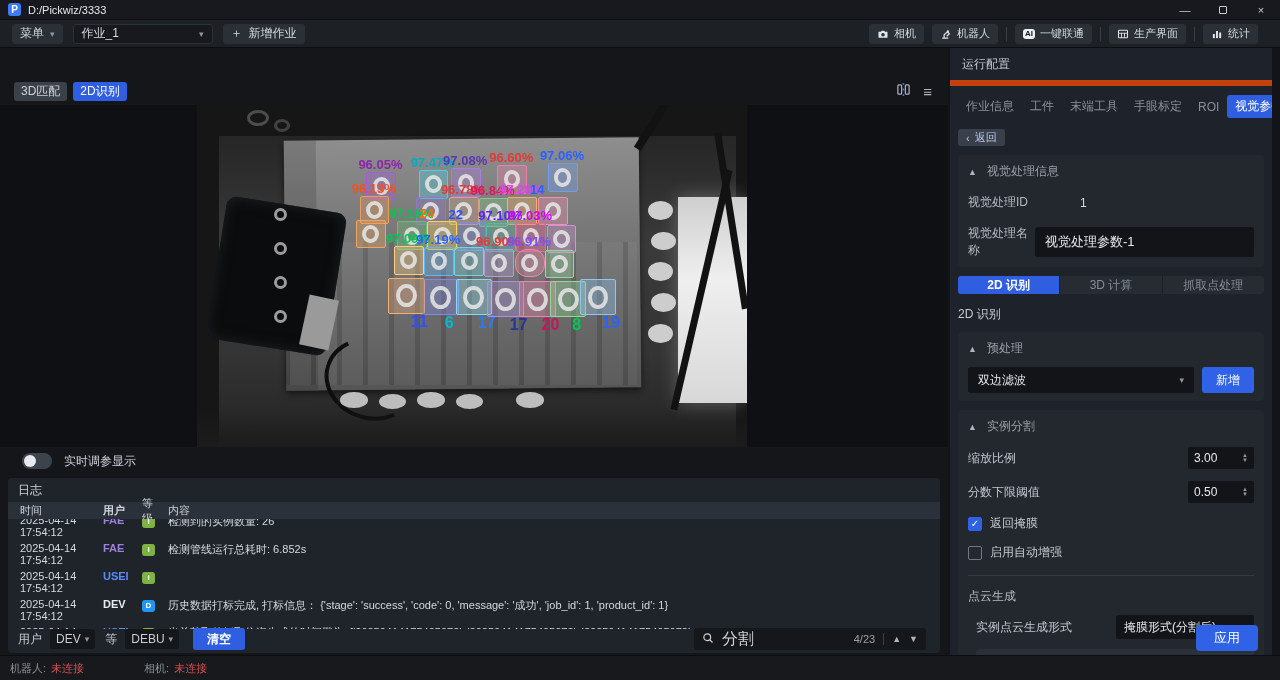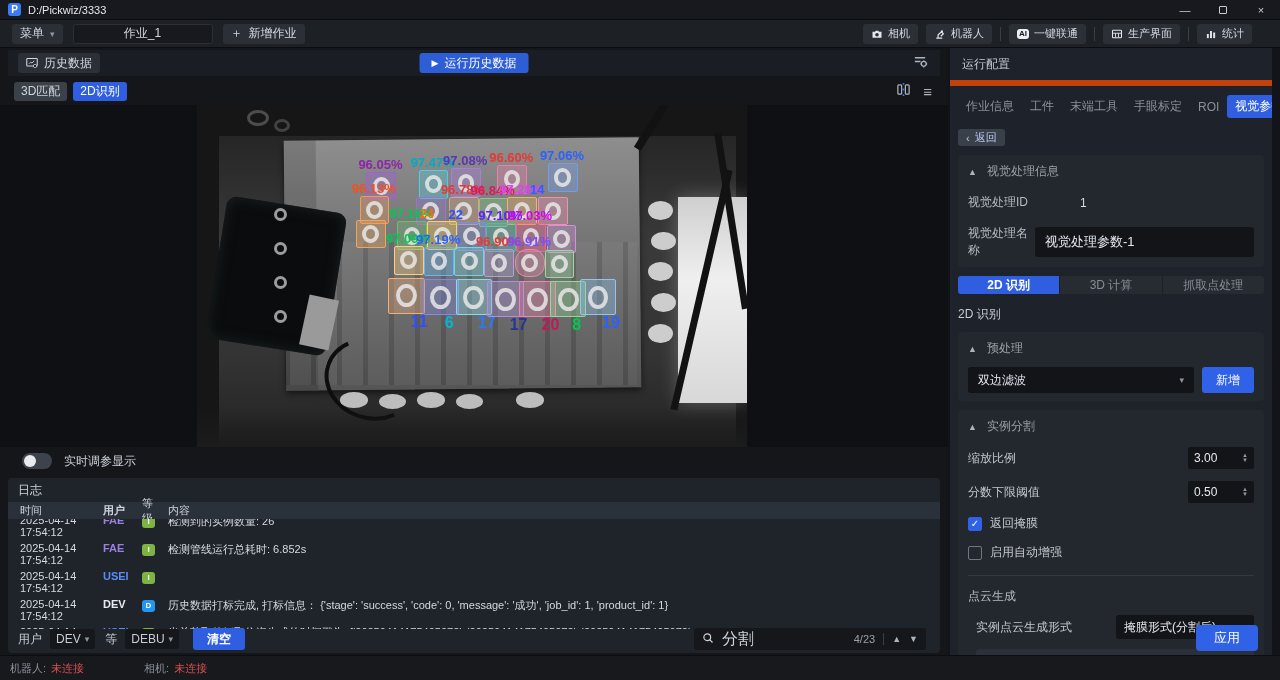--- a/index.html
+++ b/index.html
@@ -9,26 +9,26 @@
   .titlebar{position:absolute;left:0;top:0;right:0;height:20px;background:#17191e;display:flex;align-items:center;border-bottom:1px solid #0c0d10;}
   .logo{width:13px;height:13px;margin-left:8px;border-radius:3px;background:#3d7bf5;color:#fff;font-size:10px;font-weight:bold;display:flex;align-items:center;justify-content:center;}
   .title-text{font-size:11px;margin-left:7px;color:#e3e6ea;}
   .win-controls{margin-left:auto;display:flex;height:100%;}
   .win-btn{width:38px;height:100%;display:flex;align-items:center;justify-content:center;color:#c9cdd3;font-size:11px;}
   .win-max i{display:block;width:8px;height:8px;border:1px solid #c9cdd3;border-radius:1px;}
   
   .menubar{position:absolute;left:0;top:20px;right:0;height:28px;background:#1d2025;display:flex;align-items:center;border-bottom:1px solid #0c0d10;}
   .mb-left{display:flex;align-items:center;gap:10px;margin-left:12px;}
   .chip{height:20px;background:#2b2f36;border-radius:3px;display:flex;align-items:center;padding:0 8px;font-size:12px;color:#d4d8df;gap:6px;}
-  .sel{height:20px;background:#17191e;border:1px solid #2b2f36;border-radius:3px;display:flex;align-items:center;padding:0 8px;font-size:12px;gap:6px;flex-direction:column;}
+  .sel{height:20px;background:#17191e;border:1px solid #2b2f36;border-radius:3px;display:flex;align-items:center;padding:0 8px;font-size:12px;gap:6px;}
   .job-sel{width:140px;}
   .sel .car{margin-left:auto;color:#8f96a0;font-size:9px;}
   .car{color:#8f96a0;font-size:9px;}
   .plus{font-size:12px;color:#d4d8df;}
-  .mb-right{margin-left:auto;display:flex;align-items:center;gap:8px;margin-right:28px;}
+  .mb-right{margin-left:auto;display:flex;align-items:center;gap:8px;margin-right:22px;}
   .mb-btn{height:20px;background:#2b2f36;border-radius:3px;display:flex;align-items:center;padding:0 8px;font-size:11px;gap:5px;cursor:default;}
   .mb-ico{display:flex;align-items:center;color:#e3e6ea;}
   .ai-badge{background:#eceff3;color:#15171b;font-size:8px;font-weight:bold;border-radius:3px;padding:1px 2px;line-height:1;}
   .mb-sep{width:1px;height:14px;background:#3a3f47;display:inline-block;}
   
   .leftcol{position:absolute;left:0;top:48px;width:948px;bottom:25px;background:#14161a;}
   .rightpanel{position:absolute;top:48px;right:8px;width:322px;bottom:25px;background:#1e222a;overflow:hidden;}
   
   .lc-toolbar{position:absolute;left:8px;right:8px;top:2px;height:26px;background:#1a1d23;display:flex;align-items:center;}
   .hist-chip{margin-left:10px;}
@@ -199,43 +199,20 @@
             <rect x="10.9" y="6" width="2.6" height="7.5" fill="#e3e6ea"></rect>
           </svg>
         </span>
         <span>统计</span>
       </div>
     </div>
 </div>
 
 <div class="leftcol">
 
-  <div class="lc-toolbar">
-    <div class="chip hist-chip">
-      <span class="mb-ico">
-        <svg width="12" height="12" viewBox="0 0 16 16">
-            <rect x="1" y="2" width="14" height="10" rx="1" fill="none" stroke="#d4d8df" stroke-width="1.4"></rect>
-            <path d="M4 9l2-2 2 1 3-3" fill="none" stroke="#d4d8df" stroke-width="1.2"></path>
-            <circle cx="12" cy="12" r="2.2" fill="#1a1d23" stroke="#d4d8df" stroke-width="1"></circle>
-          </svg>
-      </span>
-      <span>历史数据</span>
-    </div>
-    <div class="run-btn">
-      <span class="tri">▶</span>
-      <span>运行历史数据</span>
-    </div>
-    <div class="filter-ic">
-      <svg width="15" height="15" viewBox="0 0 16 16">
-          <path d="M2 4h11M2 8h6" stroke="#aeb4bd" stroke-width="1.5"></path>
-          <circle cx="11.5" cy="10.5" r="2.6" fill="none" stroke="#aeb4bd" stroke-width="1.3"></circle>
-          <path d="M11.5 6.8v1.4M11.5 12.9v1.4M7.8 10.5h1.4M13.8 10.5h1.4" stroke="#aeb4bd" stroke-width="1.2"></path>
-        </svg>
-    </div>
-  </div>
 
   <div class="lc-tabs" id="viewer-tabs">
       <div class="vtab">3D匹配</div>
       <div class="vtab on">2D识别</div>
     </div>
   <div class="lc-tabs-icons">
     <span>
       <svg width="15" height="15" viewBox="0 0 16 16">
           <rect x="2" y="3" width="4" height="10" rx="1" fill="none" stroke="#aeb4bd" stroke-width="1.3"></rect>
           <rect x="10" y="3" width="4" height="10" rx="1" fill="none" stroke="#aeb4bd" stroke-width="1.3"></rect>

